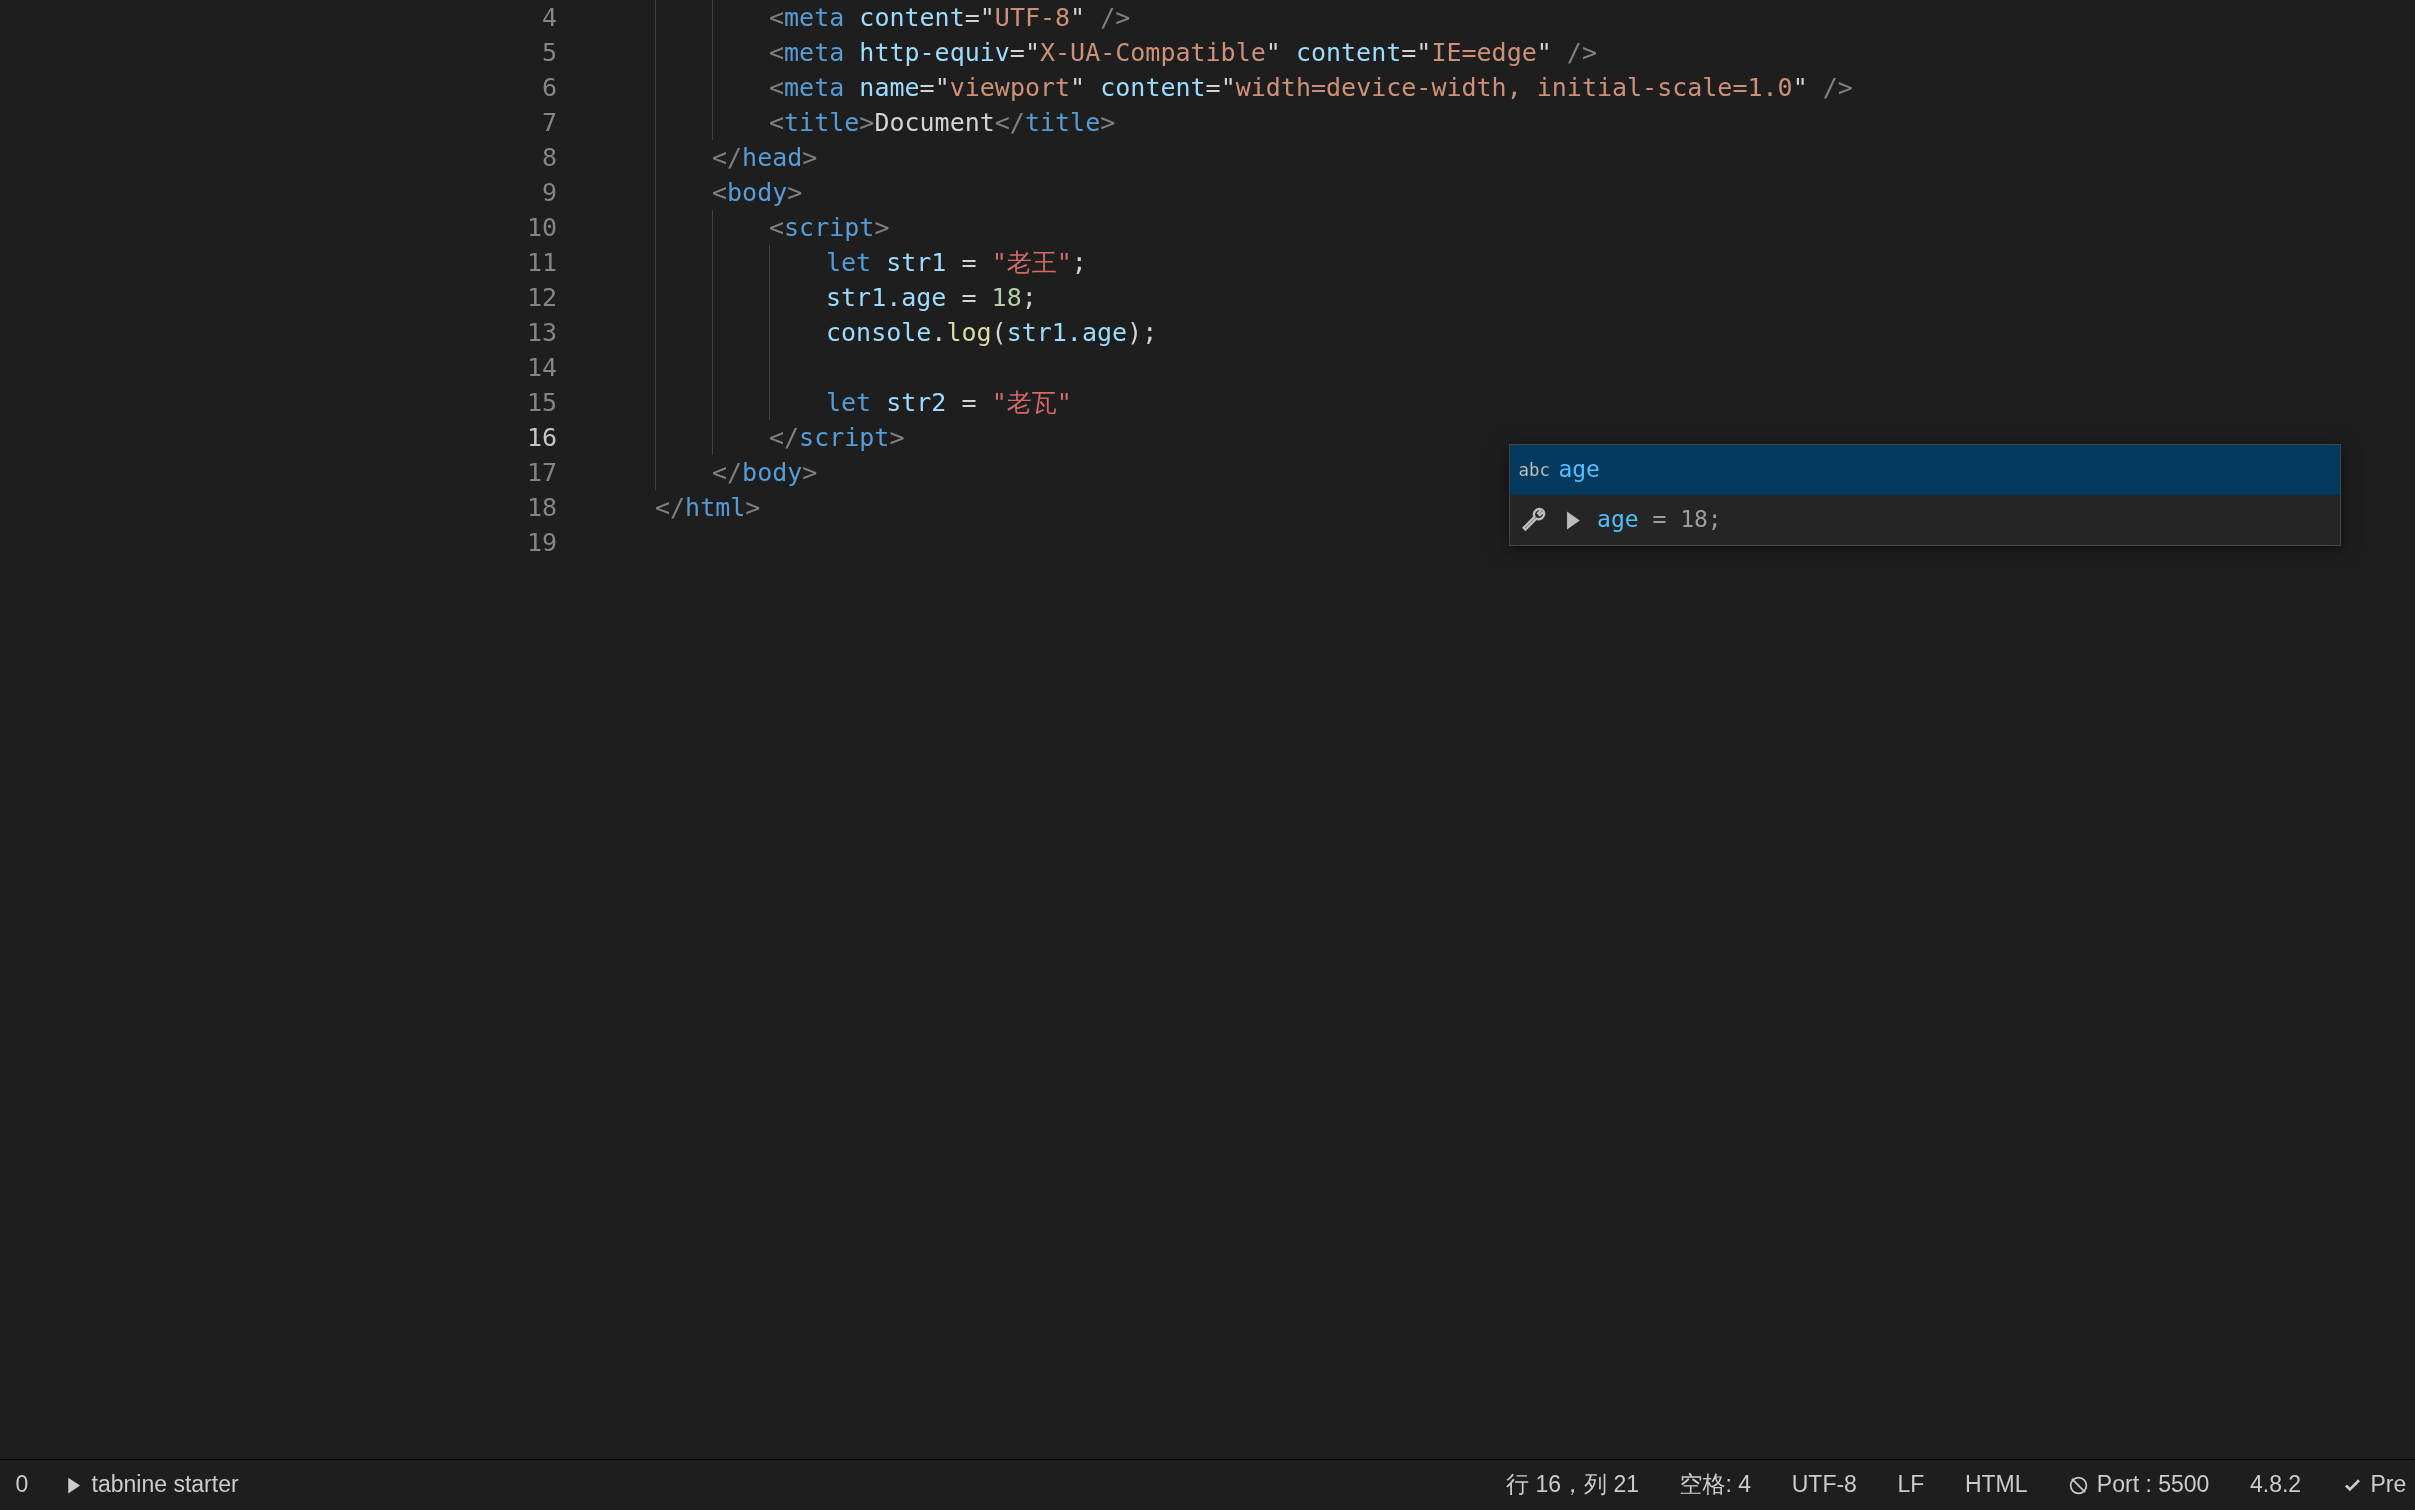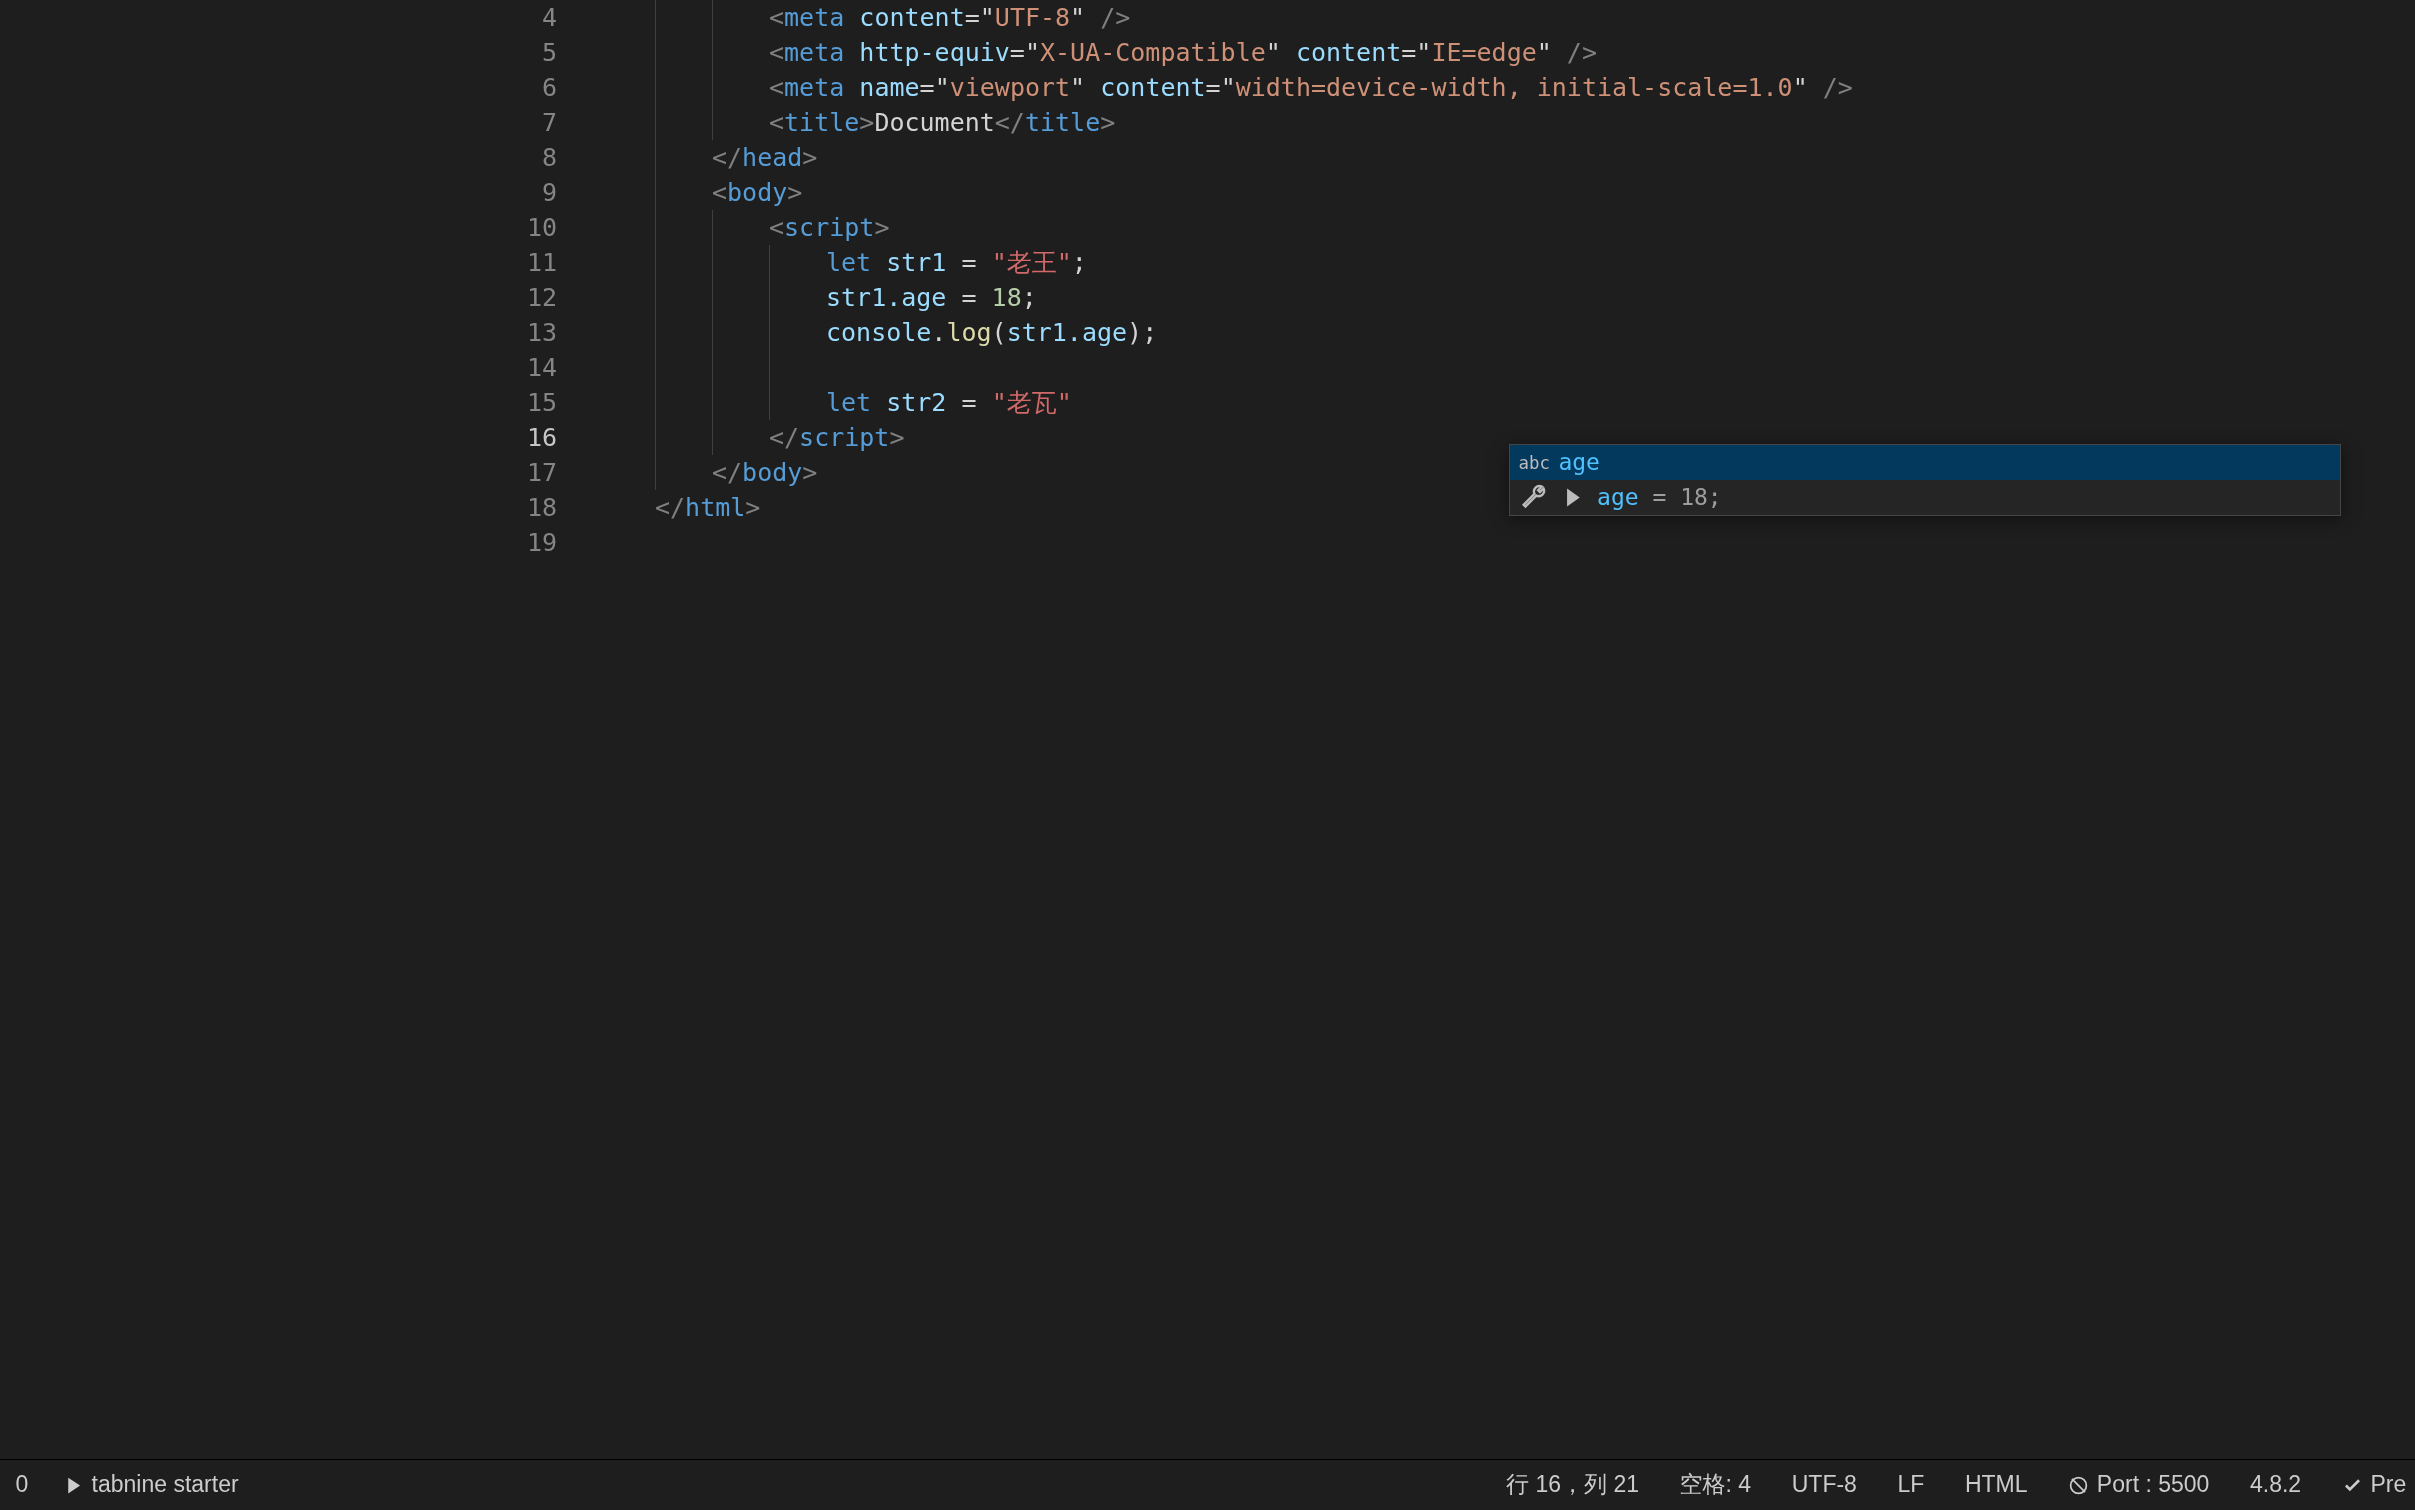--- a/index.html
+++ b/index.html
@@ -97,21 +97,21 @@
   .suggest{
     position:absolute;
     left:910px;top:444px;
     width:830px;
     background:var(--suggest-bg);
     border:1px solid var(--suggest-border);
     box-shadow:0 3.9px 15.4px rgba(0,0,0,0.5);
     font-size:23px;
   }
   .suggest .row{
-    display:flex;align-items:center;height:35px;padding:0 9.7px;gap:9.7px;
+    display:flex;align-items:center;height:50px;padding:0 9.7px;gap:9.7px;
   }
   .suggest .row.sel{background:var(--suggest-sel);}
   .suggest .ico{width:29px;height:23px;display:inline-flex;align-items:center;justify-content:center;color:#bcbcbc;font-size:17.4px;}
   .suggest .lbl{color:var(--fg);}
   .suggest .match{color:#4fc1ff;}
   .suggest .dim{color:#9d9d9d;}
 
   .statusbar{
     position:absolute;left:0;right:0;bottom:0;height:50px;
     background:var(--status-bg);

